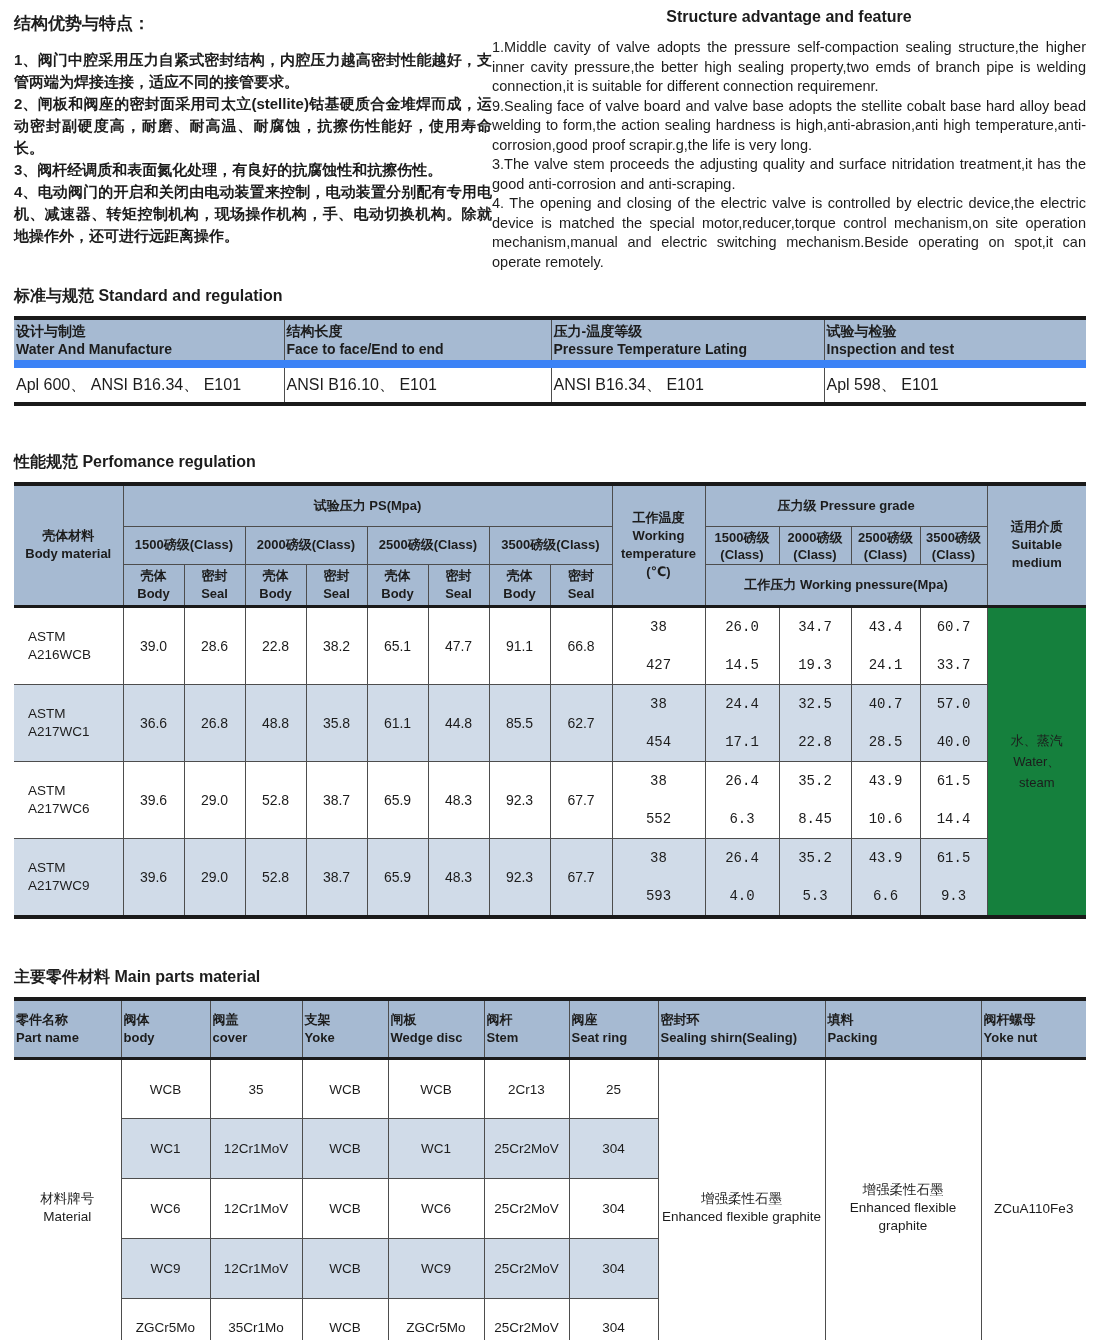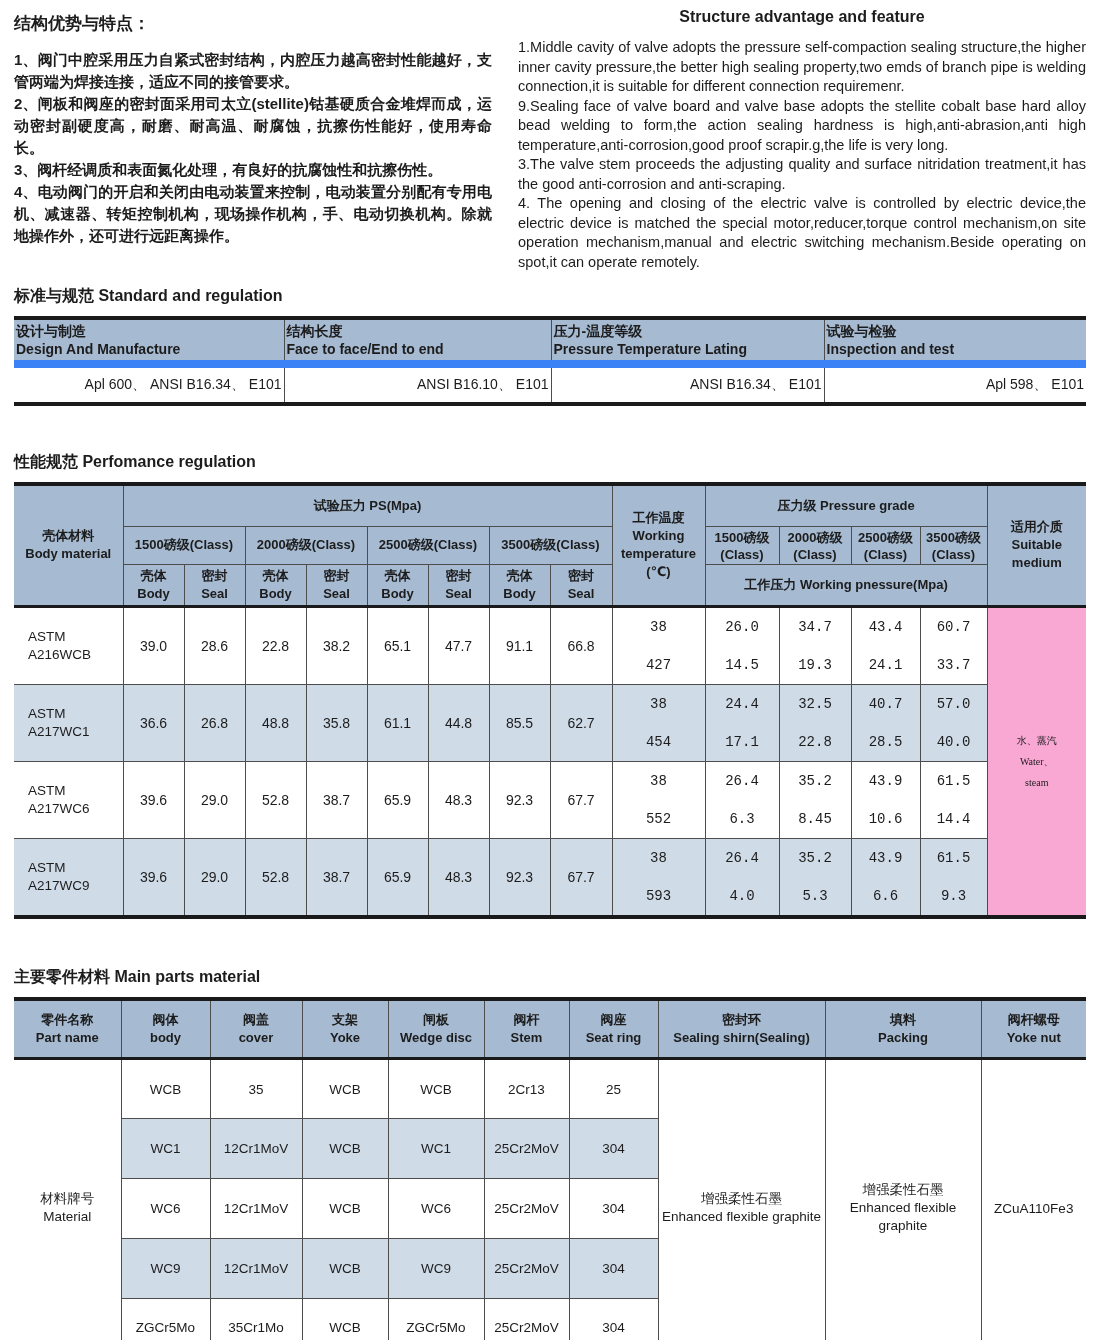--- a/index.html
+++ b/index.html
@@ -3,21 +3,21 @@
 <meta charset="utf-8">
 <style>
   html,body{margin:0;padding:0;background:#ffffff;}
   .page{
     width:1100px;height:1340px;box-sizing:border-box;
     padding:8px 14px 0 14px;background:#ffffff;
     font-family:"Liberation Sans","DejaVu Sans",sans-serif;
     color:#1c1c1c;position:relative;overflow:hidden;
   }
   
-  .features{display:flex;gap:26px;margin-bottom:14px;}
+  .features{display:flex;gap:0;margin-bottom:14px;}
   .col-zh{width:478px;flex:none;}
   .col-en{flex:1;}
   .col-zh h3{font-size:17px;font-weight:bold;margin:4px 0 14px 0;}
   .col-en h3{font-size:16px;font-weight:bold;margin:0 0 12px 0;text-align:center;}
   .col-zh p{font-size:15px;font-weight:bold;line-height:22px;margin:0;text-align:justify;}
   .col-en p{font-size:14.5px;line-height:19.5px;margin:0;text-align:justify;}
   
   .sec-title{font-size:16px;font-weight:bold;margin:0 0 9px 0;}
   .sec-std .sec-title{margin-top:14px;}
   .sec-perf .sec-title{margin-top:46px;}
@@ -29,37 +29,37 @@
     border-left-style:hidden;border-right-style:hidden;
   }
   table.tbl th,table.tbl td{border:1px solid #4d4d4d;padding:2px;overflow:hidden;}
   table.tbl th{background:#a6bad2;font-weight:bold;}
   .zh{line-height:18px;}
   .en{line-height:18px;}
   
   .std tr.hd{height:44px;}
   .std th{font-size:14px;text-align:left;padding-left:52px;}
   .std tr.vals{height:40px;}
-  .std td{font-size:14px;text-align:right;}
+  .std td{font-size:16px;text-align:left;}
   .std tr.hd th{border-bottom:8px solid #3b82f6;}
   
   .perf th{font-size:13px;text-align:center;}
   .perf tr.hA{height:42px;}
   .perf tr.hB{height:38px;}
   .perf tr.hC{height:38px;}
   .perf tr.hC th,.perf th.rs3{border-bottom:3px solid #1a1a1a;}
   .perf tr.blk{height:77px;}
   .perf td{font-size:14px;text-align:center;vertical-align:middle;}
   .perf td.mat{text-align:left;padding-left:14px;font-size:13.5px;line-height:18px;}
   .perf td.stk{padding:0;font-family:Liberation Mono, monospace;}
   .perf td.stk .v{height:38px;line-height:38px;}
-  .perf td.med{font-size:10px;line-height:21px;background:#f9a8d4;font-family:Liberation Serif, serif;}
+  .perf td.med{font-size:13px;line-height:21px;background:#15803d;}
   .perf tr.alt td{background:#d0dbe8;}
   
-  .parts th{font-size:13px;text-align:center;}
+  .parts th{font-size:13px;text-align:left;}
   .parts tr.hd{height:60px;}
   .parts tr.hd th{border-bottom:3px solid #1a1a1a;}
   .parts tr.r{height:60px;}
   .parts td{font-size:13.5px;text-align:center;vertical-align:middle;line-height:19px;}
   .parts tr.alt td{background:#d0dbe8;text-align:center;}
   .parts td.span{background:#ffffff;}
 </style>
 </head>
 <body>
 
@@ -88,21 +88,21 @@
       <colgroup>
           <col style="width:270px">
           <col style="width:267px">
           <col style="width:273px">
           <col style="width:262px">
         </colgroup>
       <tbody>
           <tr class="hd">
         <th>
           <div class="zh">设计与制造</div>
-          <div class="en">Design And Manufacture</div>
+          <div class="en">Water And Manufacture</div>
         </th>
         <th>
           <div class="zh">结构长度</div>
           <div class="en">Face to face/End to end</div>
         </th>
         <th>
           <div class="zh">压力-温度等级</div>
           <div class="en">Pressure Temperature Lating</div>
         </th>
         <th>

